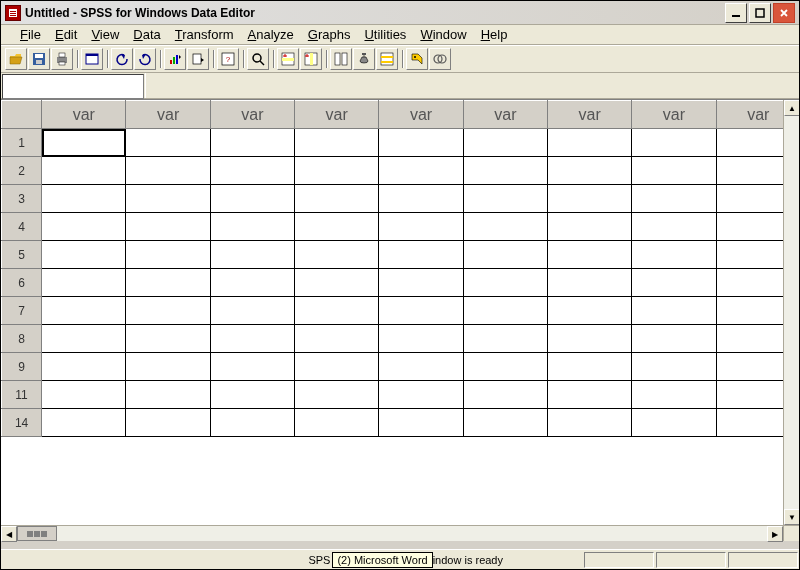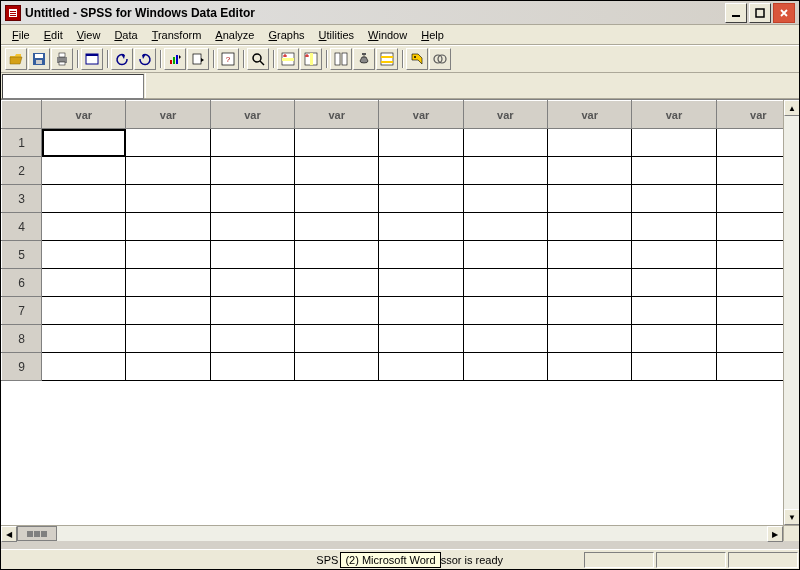--- a/index.html
+++ b/index.html
@@ -49,23 +49,23 @@
   }
   .win-btn.close { background:#d9553b; color:#fff; border-color:#c04028;}
   .win-btn svg { width:10px; height:10px; }
 
   
   .menubar {
     height: 20px;
     background: #ece9d8;
     display: flex;
     align-items: center;
-    padding: 0 4px;
+    padding: 0 12px;
     border-bottom: 1px solid #aca899;
-    font-size: 11px;
+    font-size: 13px;
   }
   .menu-item {
     padding: 2px 7px;
     cursor: default;
   }
   .menu-item u { text-decoration: underline; }
 
   
   .toolbar {
     height: 28px;
@@ -131,22 +131,22 @@
   table.grid th.corner {
     width: 40px;
     background:#d4d0c8;
     border:1px solid #808080;
     border-top-color:#fff; border-left-color:#fff;
   }
   table.grid th.colhead {
     width: 84px;
     background:#d4d0c8;
     color:#555;
-    font-weight:bold;
-    font-size:11px;
+    font-weight:normal;
+    font-size:16px;
     text-align:center;
     border:1px solid #808080;
     border-top-color:#fff; border-left-color:#fff;
   }
   table.grid th.rowhead {
     background:#d4d0c8;
     color:#333;
     font-weight:normal;
     text-align:center;
     width:40px;
@@ -508,20 +508,44 @@
             <td class="cell"></td>
             <td class="cell"></td>
             <td class="cell"></td>
             <td class="cell"></td>
             <td class="cell"></td>
             <td class="cell"></td>
             <td class="cell"></td>
             <td class="cell"></td>
             <td class="cell"></td>
           </tr>
+          <tr>
+            <th class="rowhead">11</th>
+            <td class="cell"></td>
+            <td class="cell"></td>
+            <td class="cell"></td>
+            <td class="cell"></td>
+            <td class="cell"></td>
+            <td class="cell"></td>
+            <td class="cell"></td>
+            <td class="cell"></td>
+            <td class="cell"></td>
+          </tr>
+          <tr>
+            <th class="rowhead">14</th>
+            <td class="cell"></td>
+            <td class="cell"></td>
+            <td class="cell"></td>
+            <td class="cell"></td>
+            <td class="cell"></td>
+            <td class="cell"></td>
+            <td class="cell"></td>
+            <td class="cell"></td>
+            <td class="cell"></td>
+          </tr>
         </tbody>
       </table>
   </div>
   <div class="vscroll">
     <div class="scroll-btn">▲</div>
     <div class="scroll-track"></div>
     <div class="scroll-btn">▼</div>
   </div>
 </div>
 
@@ -537,18 +561,18 @@
   <div class="htrack">
   </div>
   <div class="scroll-btn">▶</div>
   <div style="width:16px;background:#ece9d8;border-left:1px solid #aca899"></div>
 </div>
 
 <div class="statusbar">
   <div class="status-spacer"></div>
   <span>SPS</span>
   <span class="tooltip-box">(2) Microsoft Word</span>
-  <span>ssor is ready</span>
+  <span>indow is ready</span>
   <div style="width:80px"></div>
   <div class="status-pane" style="width:70px"></div>
   <div class="status-pane" style="width:70px"></div>
   <div class="status-pane" style="width:70px"></div>
 </div>
 
 </body></html>

